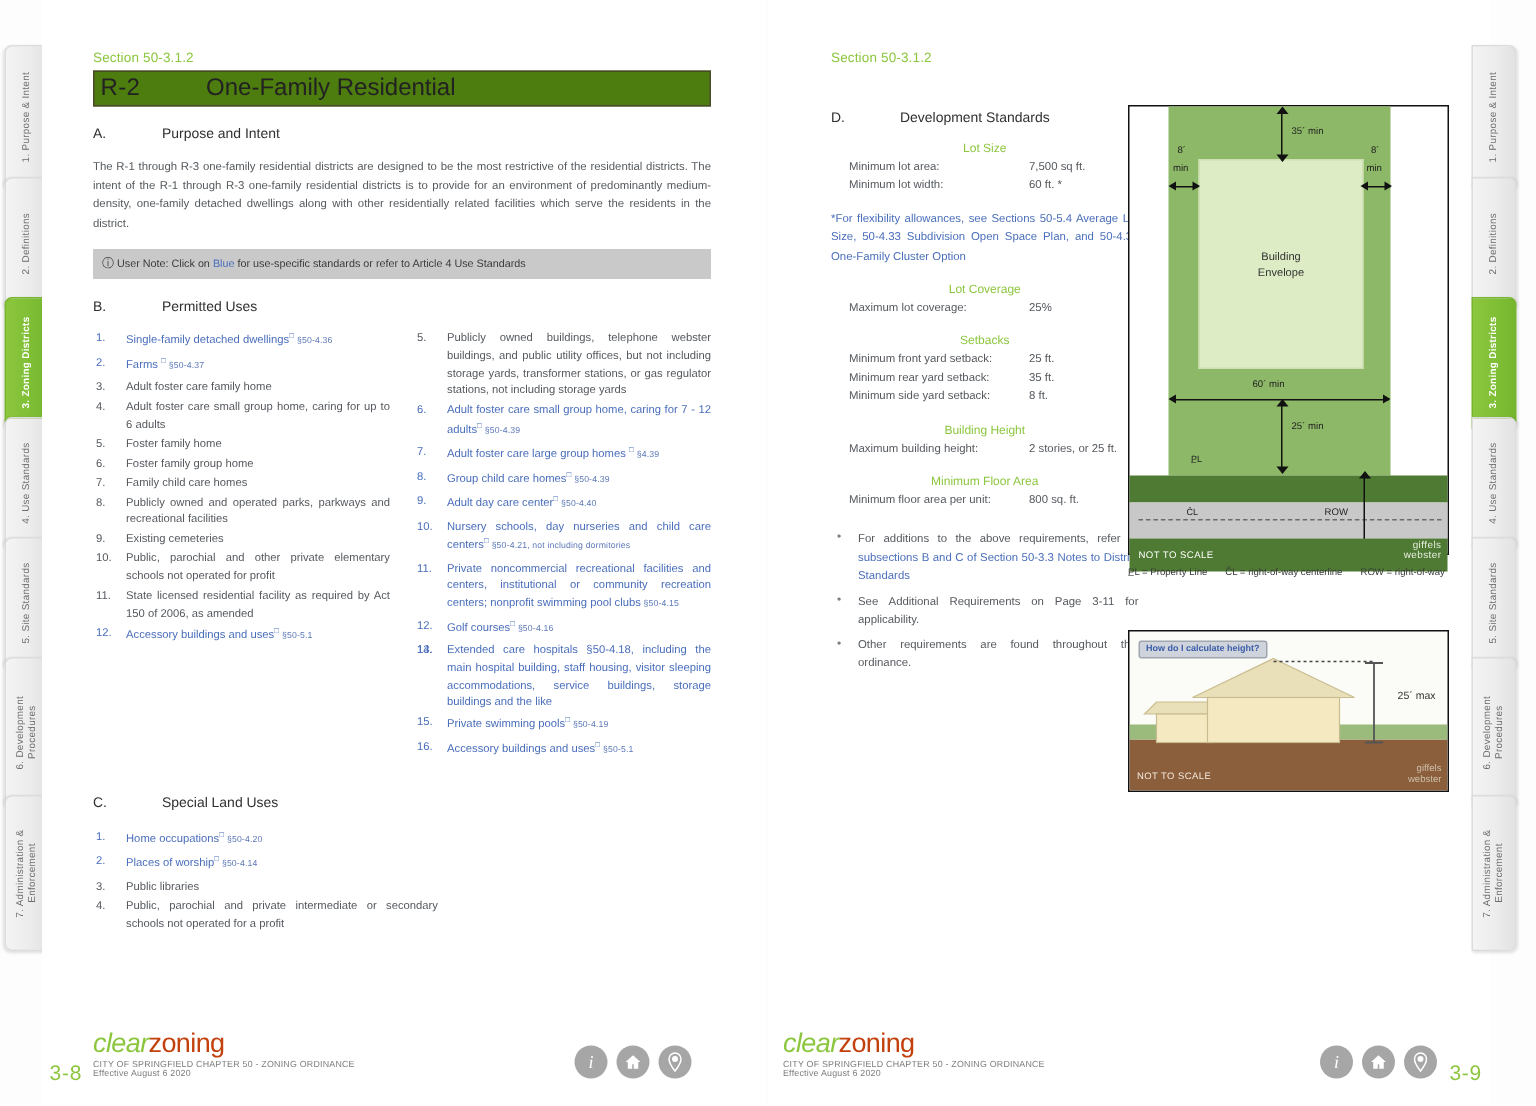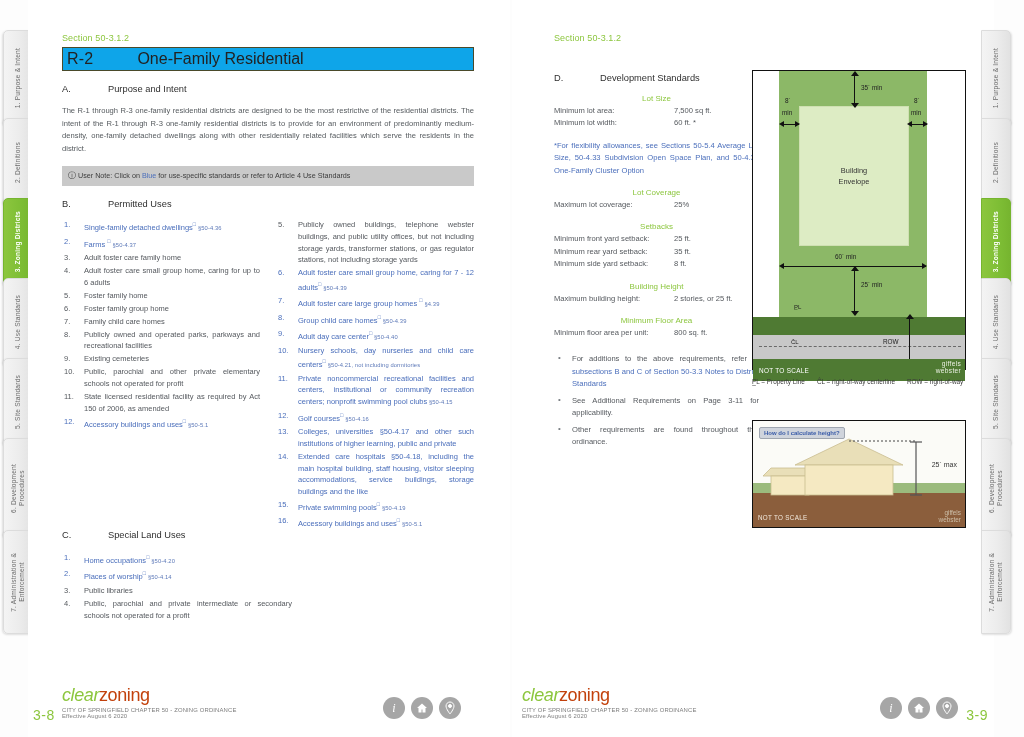--- a/index.html
+++ b/index.html
@@ -36,21 +36,21 @@
   }
   .tab.active {
     background: linear-gradient(to right, #8cc63e 0%, #7ebe35 60%, #76b52f 100%);
     border-color: #76b52f;
   }
   .tab.active .tab-label { color: #ffffff; font-weight: bold; }
 
   
   .section-ref { font-size: 9px; color: #8cc63e; font-weight: normal; letter-spacing: .1px; }
   .district-bar {
-    background: #0ea5e9; border: 1.4px solid #4a4a2a;
+    background: #4d7c0f; border: 1.4px solid #4a4a2a;
     height: 24px; display: flex; align-items: center;
     padding-left: 4px; margin-top: 4px;
   }
   .district-code { font-size: 16px; color: #222; letter-spacing: .2px; }
   .district-name { font-size: 16px; color: #222; margin-left: 44px; }
 
   .sub-head { font-size: 9.3px; color: #2f2f2f; margin-top: 13px; display: flex; }
   .sub-head .ltr { width: 46px; }
 
   .body-text {
@@ -78,21 +78,21 @@
   .bk { font-size: 5.2px; vertical-align: super; letter-spacing: .3px; }
   .cite { font-size: 5.8px; color: #6a6f74; letter-spacing: .1px; }
   li.blue .cite { color: #5d79b8; }
 
   .spec-list { margin-top: 12px; }
 
   
   .std-group { margin-top: 11px; }
   .std-title { font-size: 8px; color: #8cc63e; margin-bottom: 2px; text-align: center; }
   .std-row { display: flex; font-size: 7.6px; color: #55595e; line-height: 12.4px; }
-  .std-row .lbl { width: 120px; }
+  .std-row .lbl { width: 120px; margin-left: 12px; }
   .std-row .val { flex: 1; }
   .note-blue {
     font-size: 7.6px; color: #4a6ebb; line-height: 12.4px;
     text-align: justify; margin-top: 10px;
   }
   ul.bullets { list-style: none; margin-top: 14px; }
   ul.bullets > li {
     position: relative; padding-left: 18px;
     font-size: 7.6px; line-height: 12.4px; color: #55595e;
     text-align: justify; margin-bottom: 4px;
@@ -236,21 +236,21 @@
         <div class="col">
             <ol class="uses" id="list-permitted-2">
               <li><span class="num">5.</span><span>Publicly owned buildings, telephone webster buildings, and public utility offices, but not including storage yards, transformer stations, or gas regulator stations, not including storage yards</span></li>
               <li class="blue"><span class="num">6.</span><span>Adult foster care small group home, caring for 7 - 12 adults</span><span class="bk">□</span><span class="cite"> §50-4.39</span></li>
               <li class="blue"><span class="num">7.</span><span>Adult foster care large group homes </span><span class="bk">□</span><span class="cite"> §4.39</span></li>
               <li class="blue"><span class="num">8.</span><span>Group child care homes</span><span class="bk">□</span><span class="cite"> §50-4.39</span></li>
               <li class="blue"><span class="num">9.</span><span>Adult day care center</span><span class="bk">□</span><span class="cite"> §50-4.40</span></li>
               <li class="blue"><span class="num">10.</span><span>Nursery schools, day nurseries and child care centers</span><span class="bk">□</span><span class="cite"> §50-4.21, not including dormitories</span></li>
               <li class="blue"><span class="num">11.</span><span>Private noncommercial recreational facilities and centers, institutional or community recreation centers; nonprofit swimming pool clubs</span><span class="cite"> §50-4.15</span></li>
               <li class="blue"><span class="num">12.</span><span>Golf courses</span><span class="bk">□</span><span class="cite"> §50-4.16</span></li>
-              <li class="blue"><span class="num">13.</span><span>Colleges, universities §50-4.17 and other such institutions of higher learning, public and private</span></li>
+              <li class="blue"><span class="num">13.</span></li>
               <li class="blue"><span class="num">14.</span><span>Extended care hospitals §50-4.18, including the main hospital building, staff housing, visitor sleeping accommodations, service buildings, storage buildings and the like</span></li>
               <li class="blue"><span class="num">15.</span><span>Private swimming pools</span><span class="bk">□</span><span class="cite"> §50-4.19</span></li>
               <li class="blue"><span class="num">16.</span><span>Accessory buildings and uses</span><span class="bk">□</span><span class="cite"> §50-5.1</span></li>
             </ol>
           </div>
       </div>
     </div>
 
     <div style="position:absolute; left:34px; top:530px; width:230px;">
       <div class="sub-head" style="margin-top:0">

